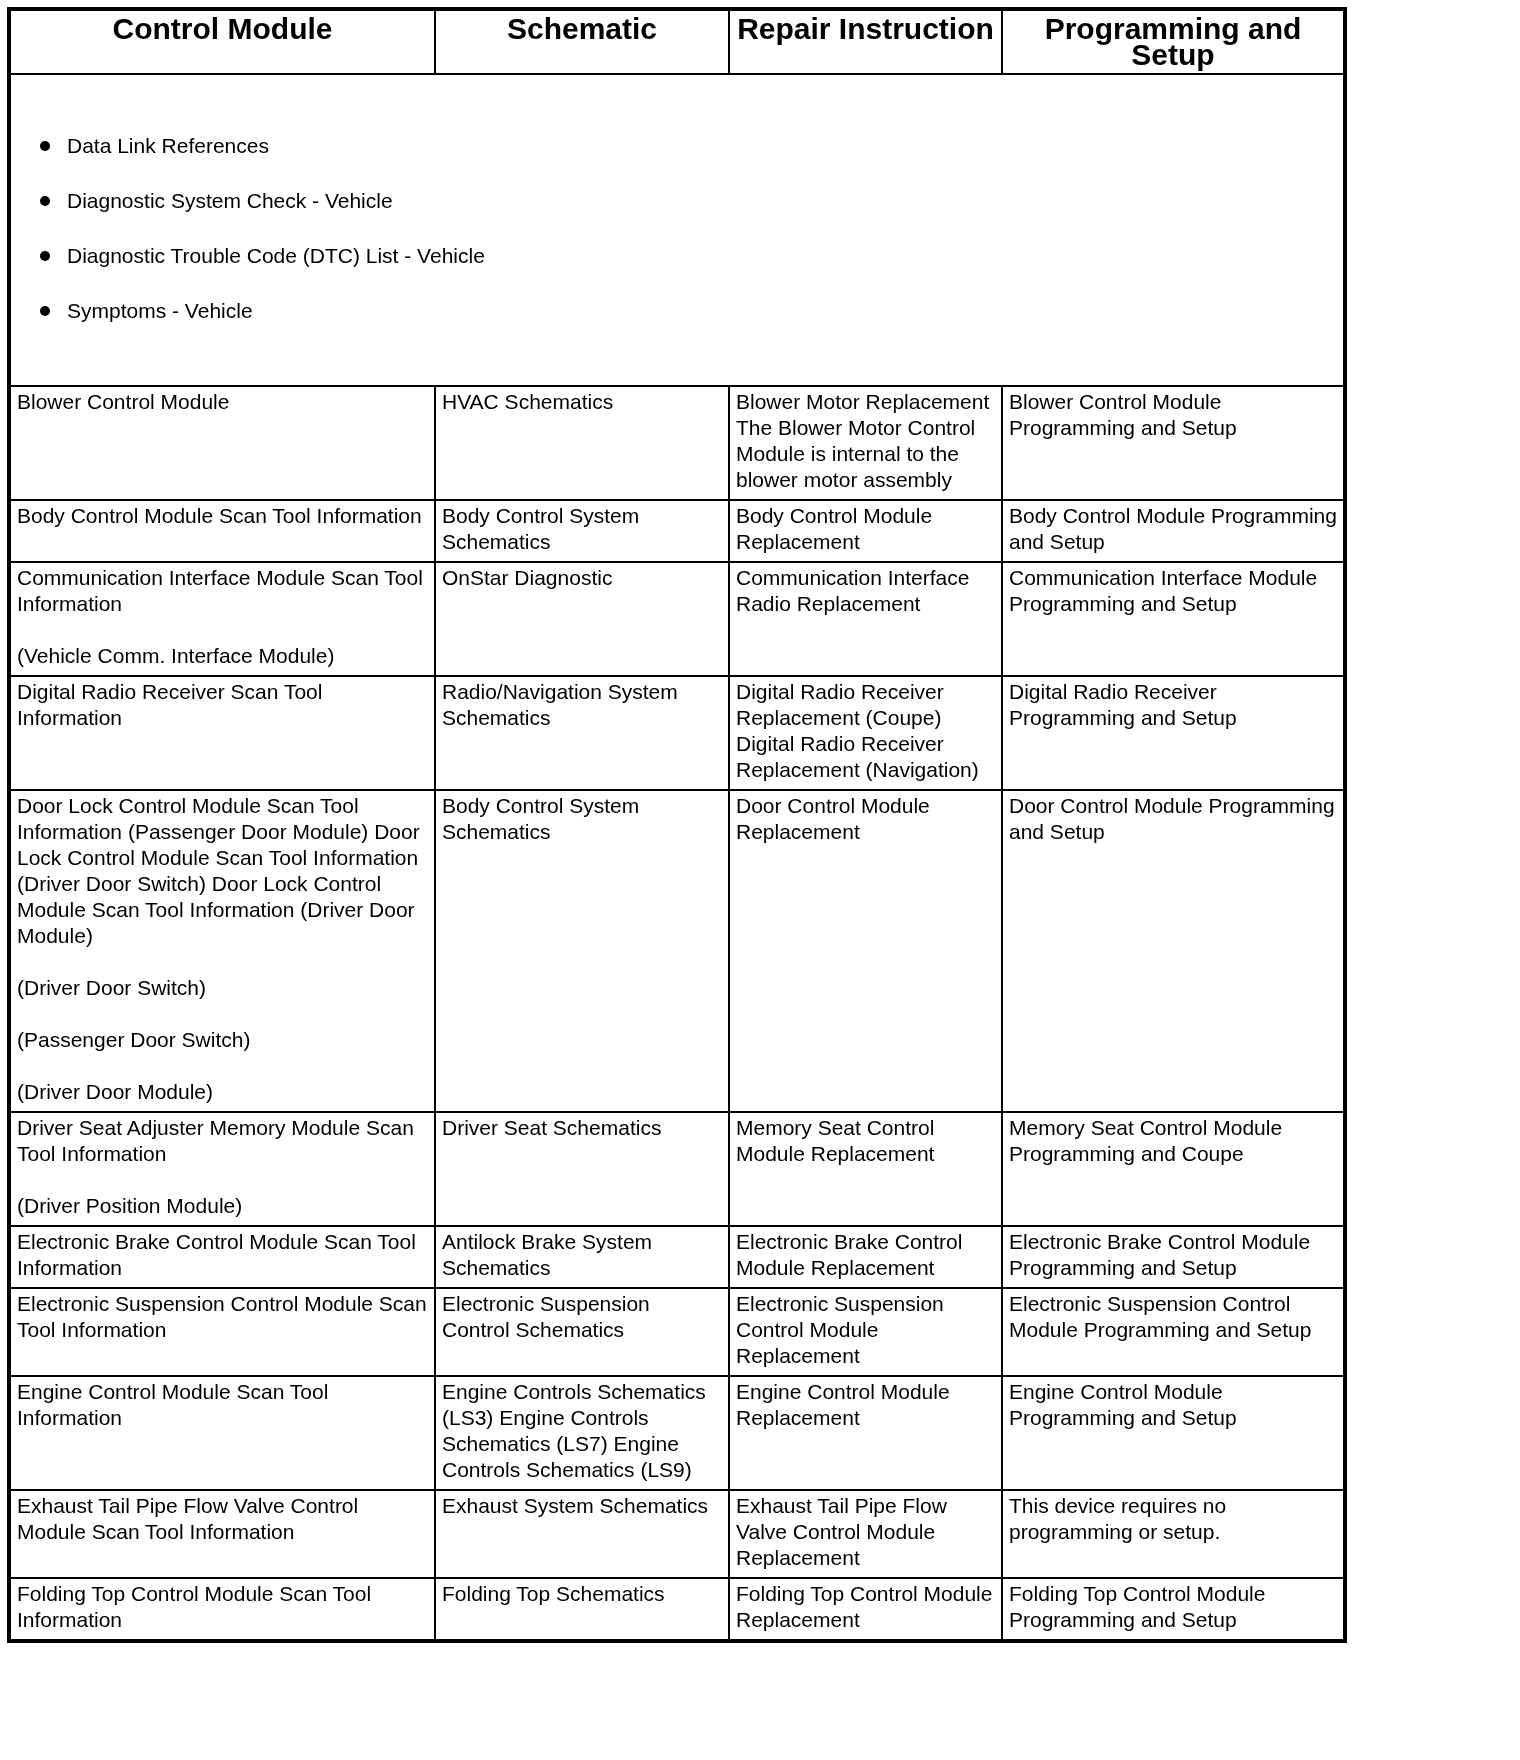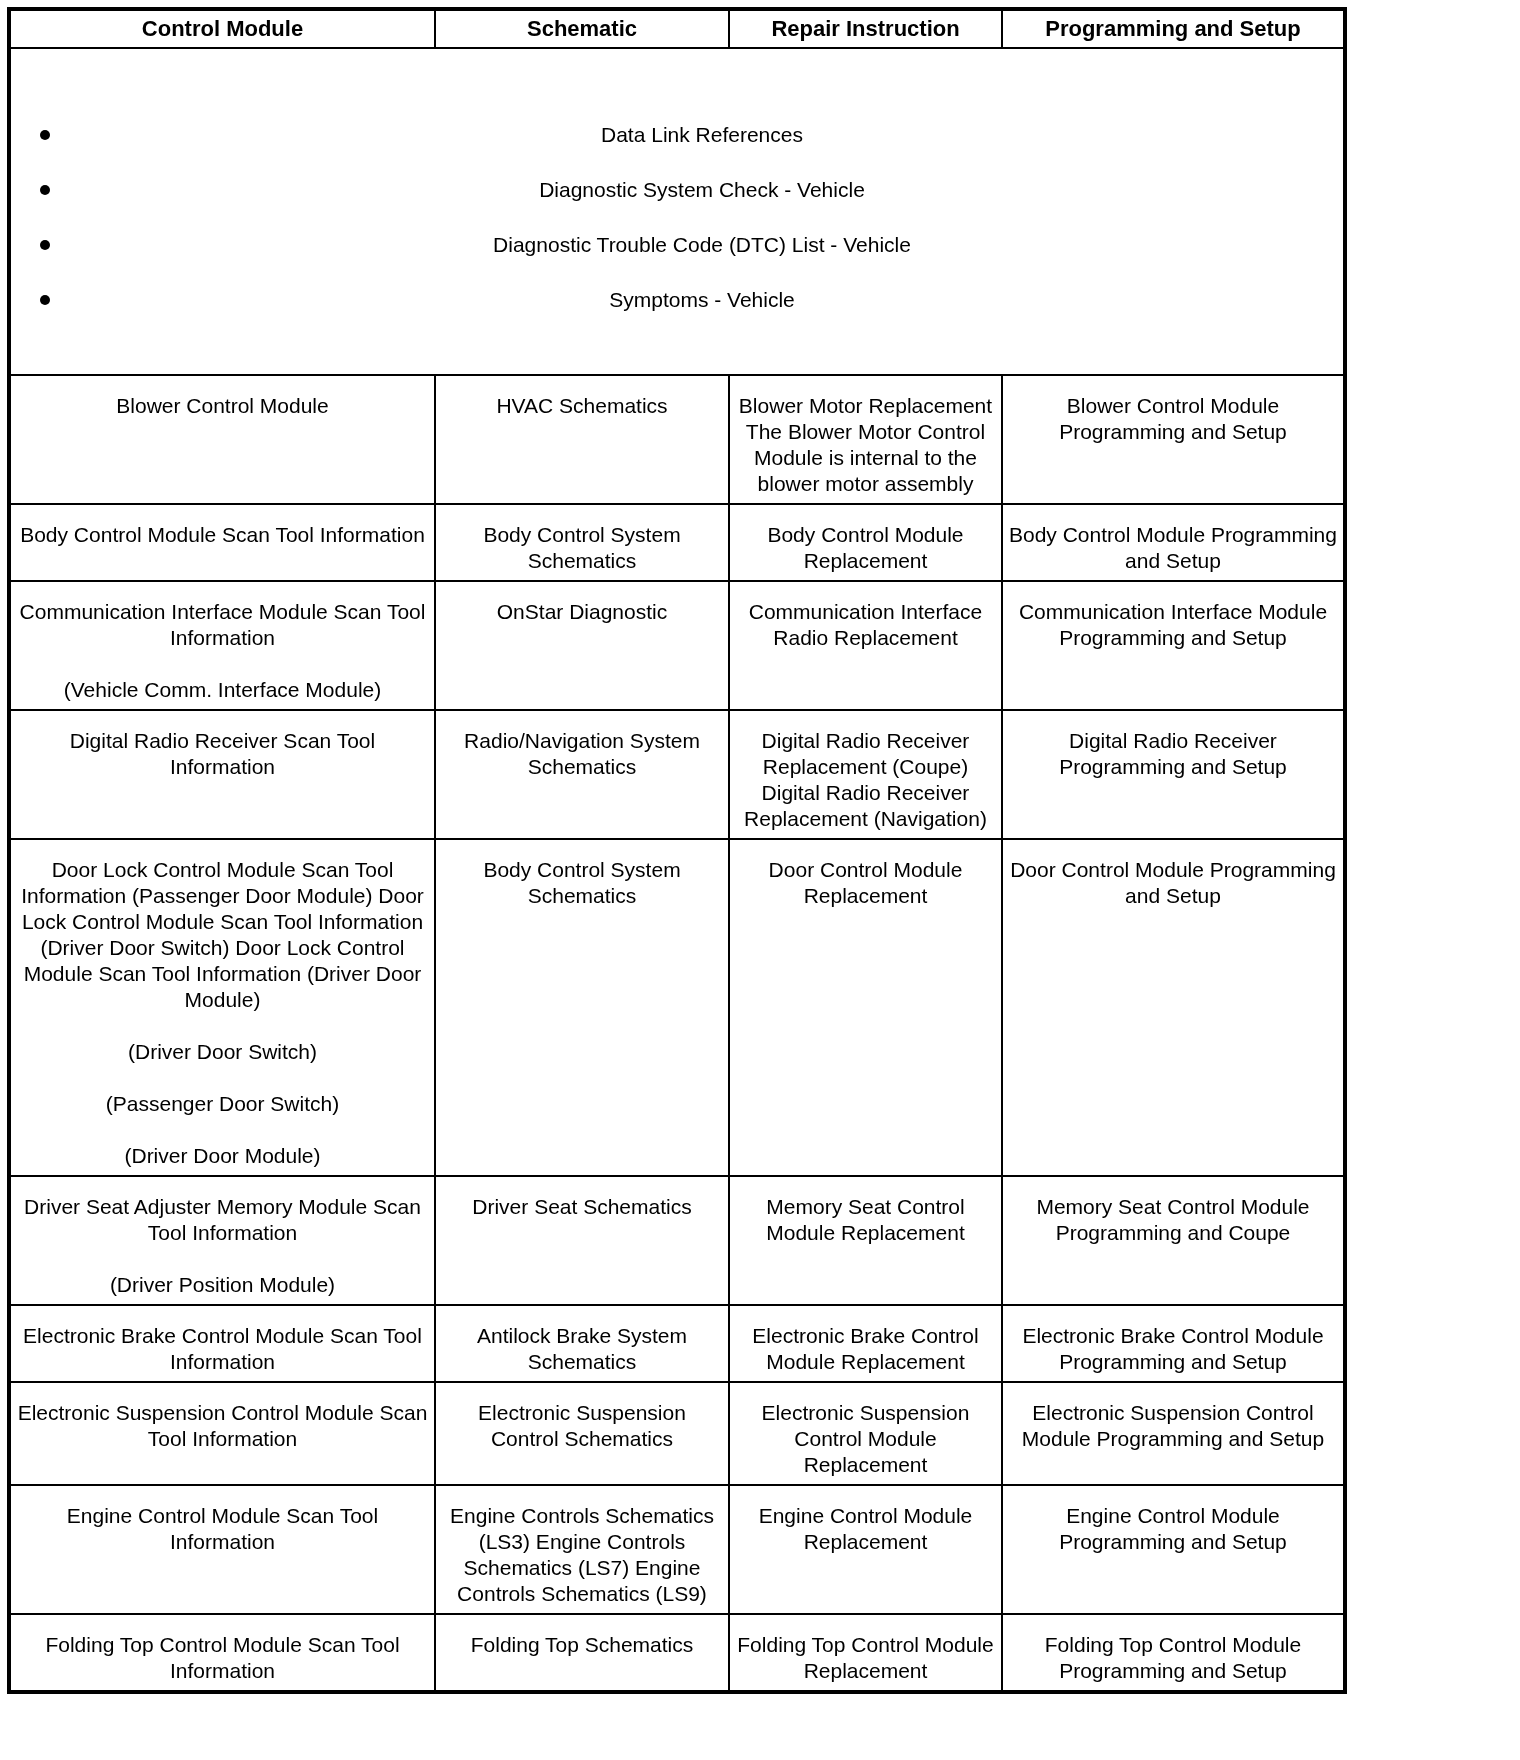--- a/index.html
+++ b/index.html
@@ -20,29 +20,29 @@
     width: 1336px;
     border: 4px solid #000;
     background: #fff;
   }
   table.cm-table th,
   table.cm-table td {
     border: 2px solid #000;
     vertical-align: top;
     font-size: 21px;
     line-height: 26px;
-    padding: 17px 6px 6px 6px;
-    text-align: center;
+    padding: 2px 6px 6px 6px;
+    text-align: left;
     white-space: pre-line;
     overflow: hidden;
   }
   table.cm-table th {
     text-align: center;
     font-weight: bold;
-    font-size: 22px;
+    font-size: 30px;
     line-height: 26px;
     padding: 5px 4px;
     white-space: normal;
   }
   td.bullet-cell {
     padding: 6px 8px 10px 8px;
   }
   ul.ref-list {
     list-style: none;
     padding: 2px 0 2px 18px;
@@ -154,20 +154,26 @@
         <td>Electronic Suspension Control Module Replacement</td>
         <td>Electronic Suspension Control Module Programming and Setup</td>
       </tr>
       <tr>
         <td>Engine Control Module Scan Tool Information</td>
         <td>Engine Controls Schematics (LS3) Engine Controls Schematics (LS7) Engine Controls Schematics (LS9)</td>
         <td>Engine Control Module Replacement</td>
         <td>Engine Control Module Programming and Setup</td>
       </tr>
       <tr>
+        <td>Exhaust Tail Pipe Flow Valve Control Module Scan Tool Information</td>
+        <td>Exhaust System Schematics</td>
+        <td>Exhaust Tail Pipe Flow Valve Control Module Replacement</td>
+        <td>This device requires no programming or setup.</td>
+      </tr>
+      <tr>
         <td>Folding Top Control Module Scan Tool Information</td>
         <td>Folding Top Schematics</td>
         <td>Folding Top Control Module Replacement</td>
         <td>Folding Top Control Module Programming and Setup</td>
       </tr>
     </tbody>
   </table>
 </div>
 
 </body></html>

